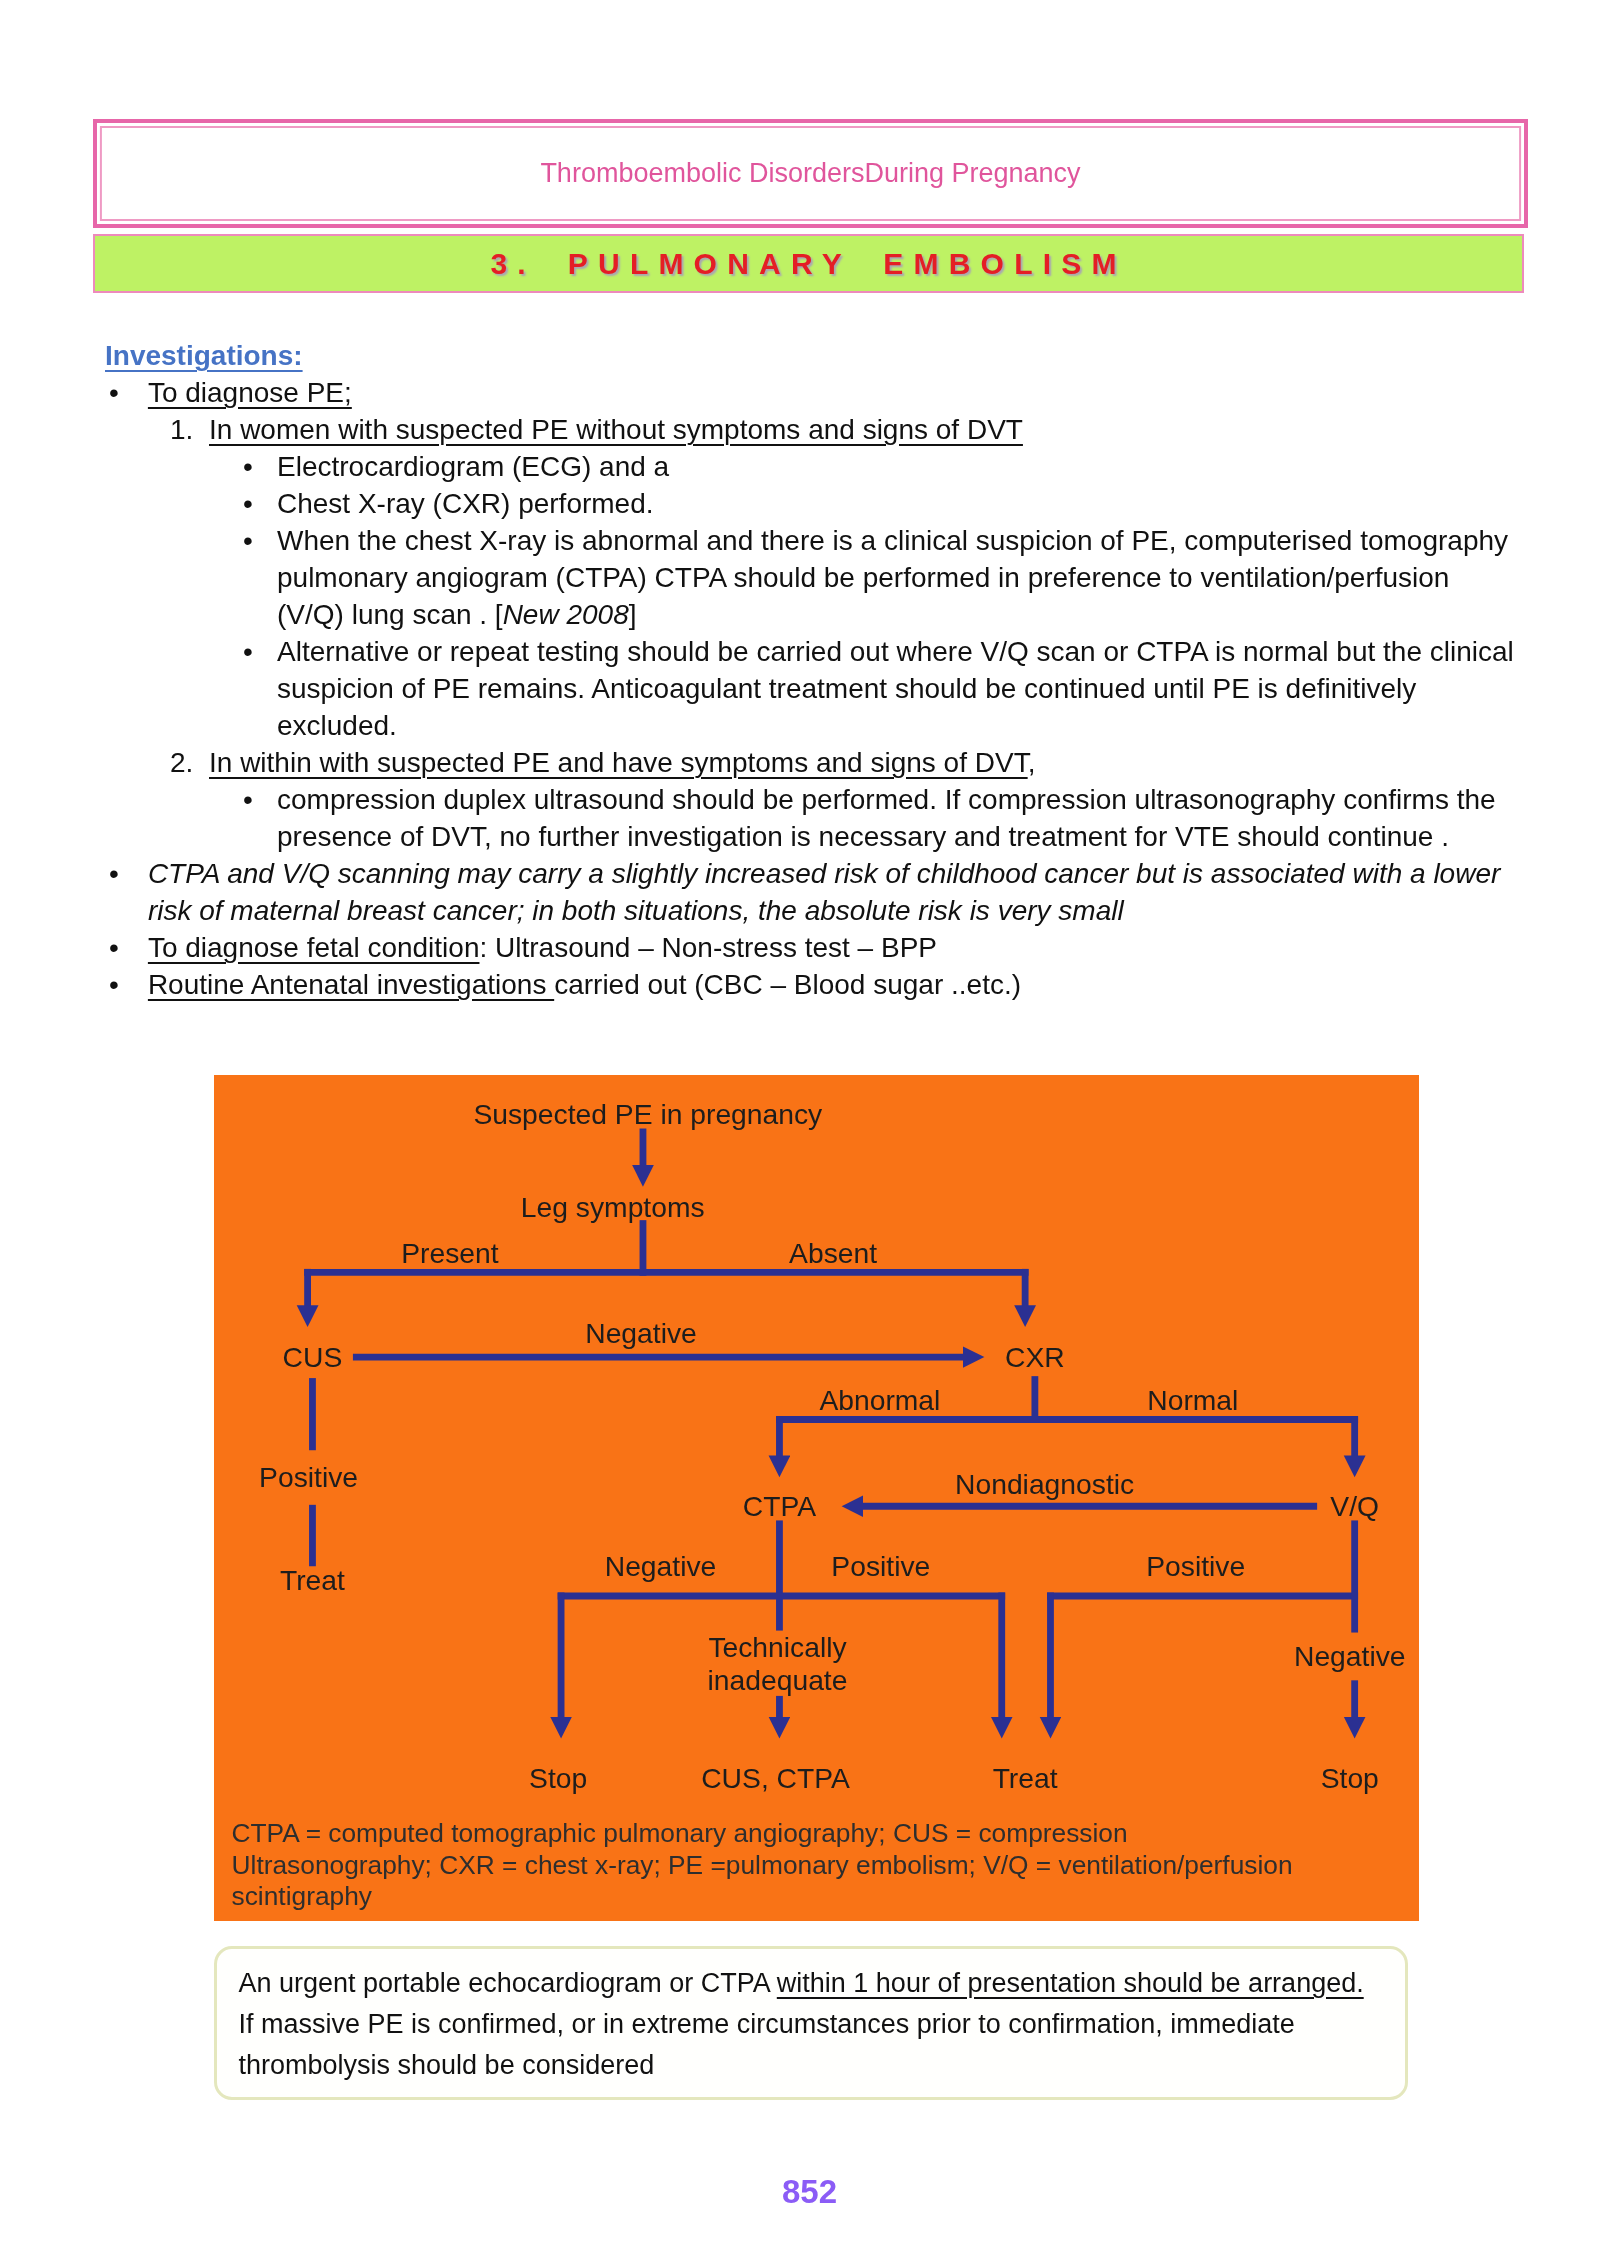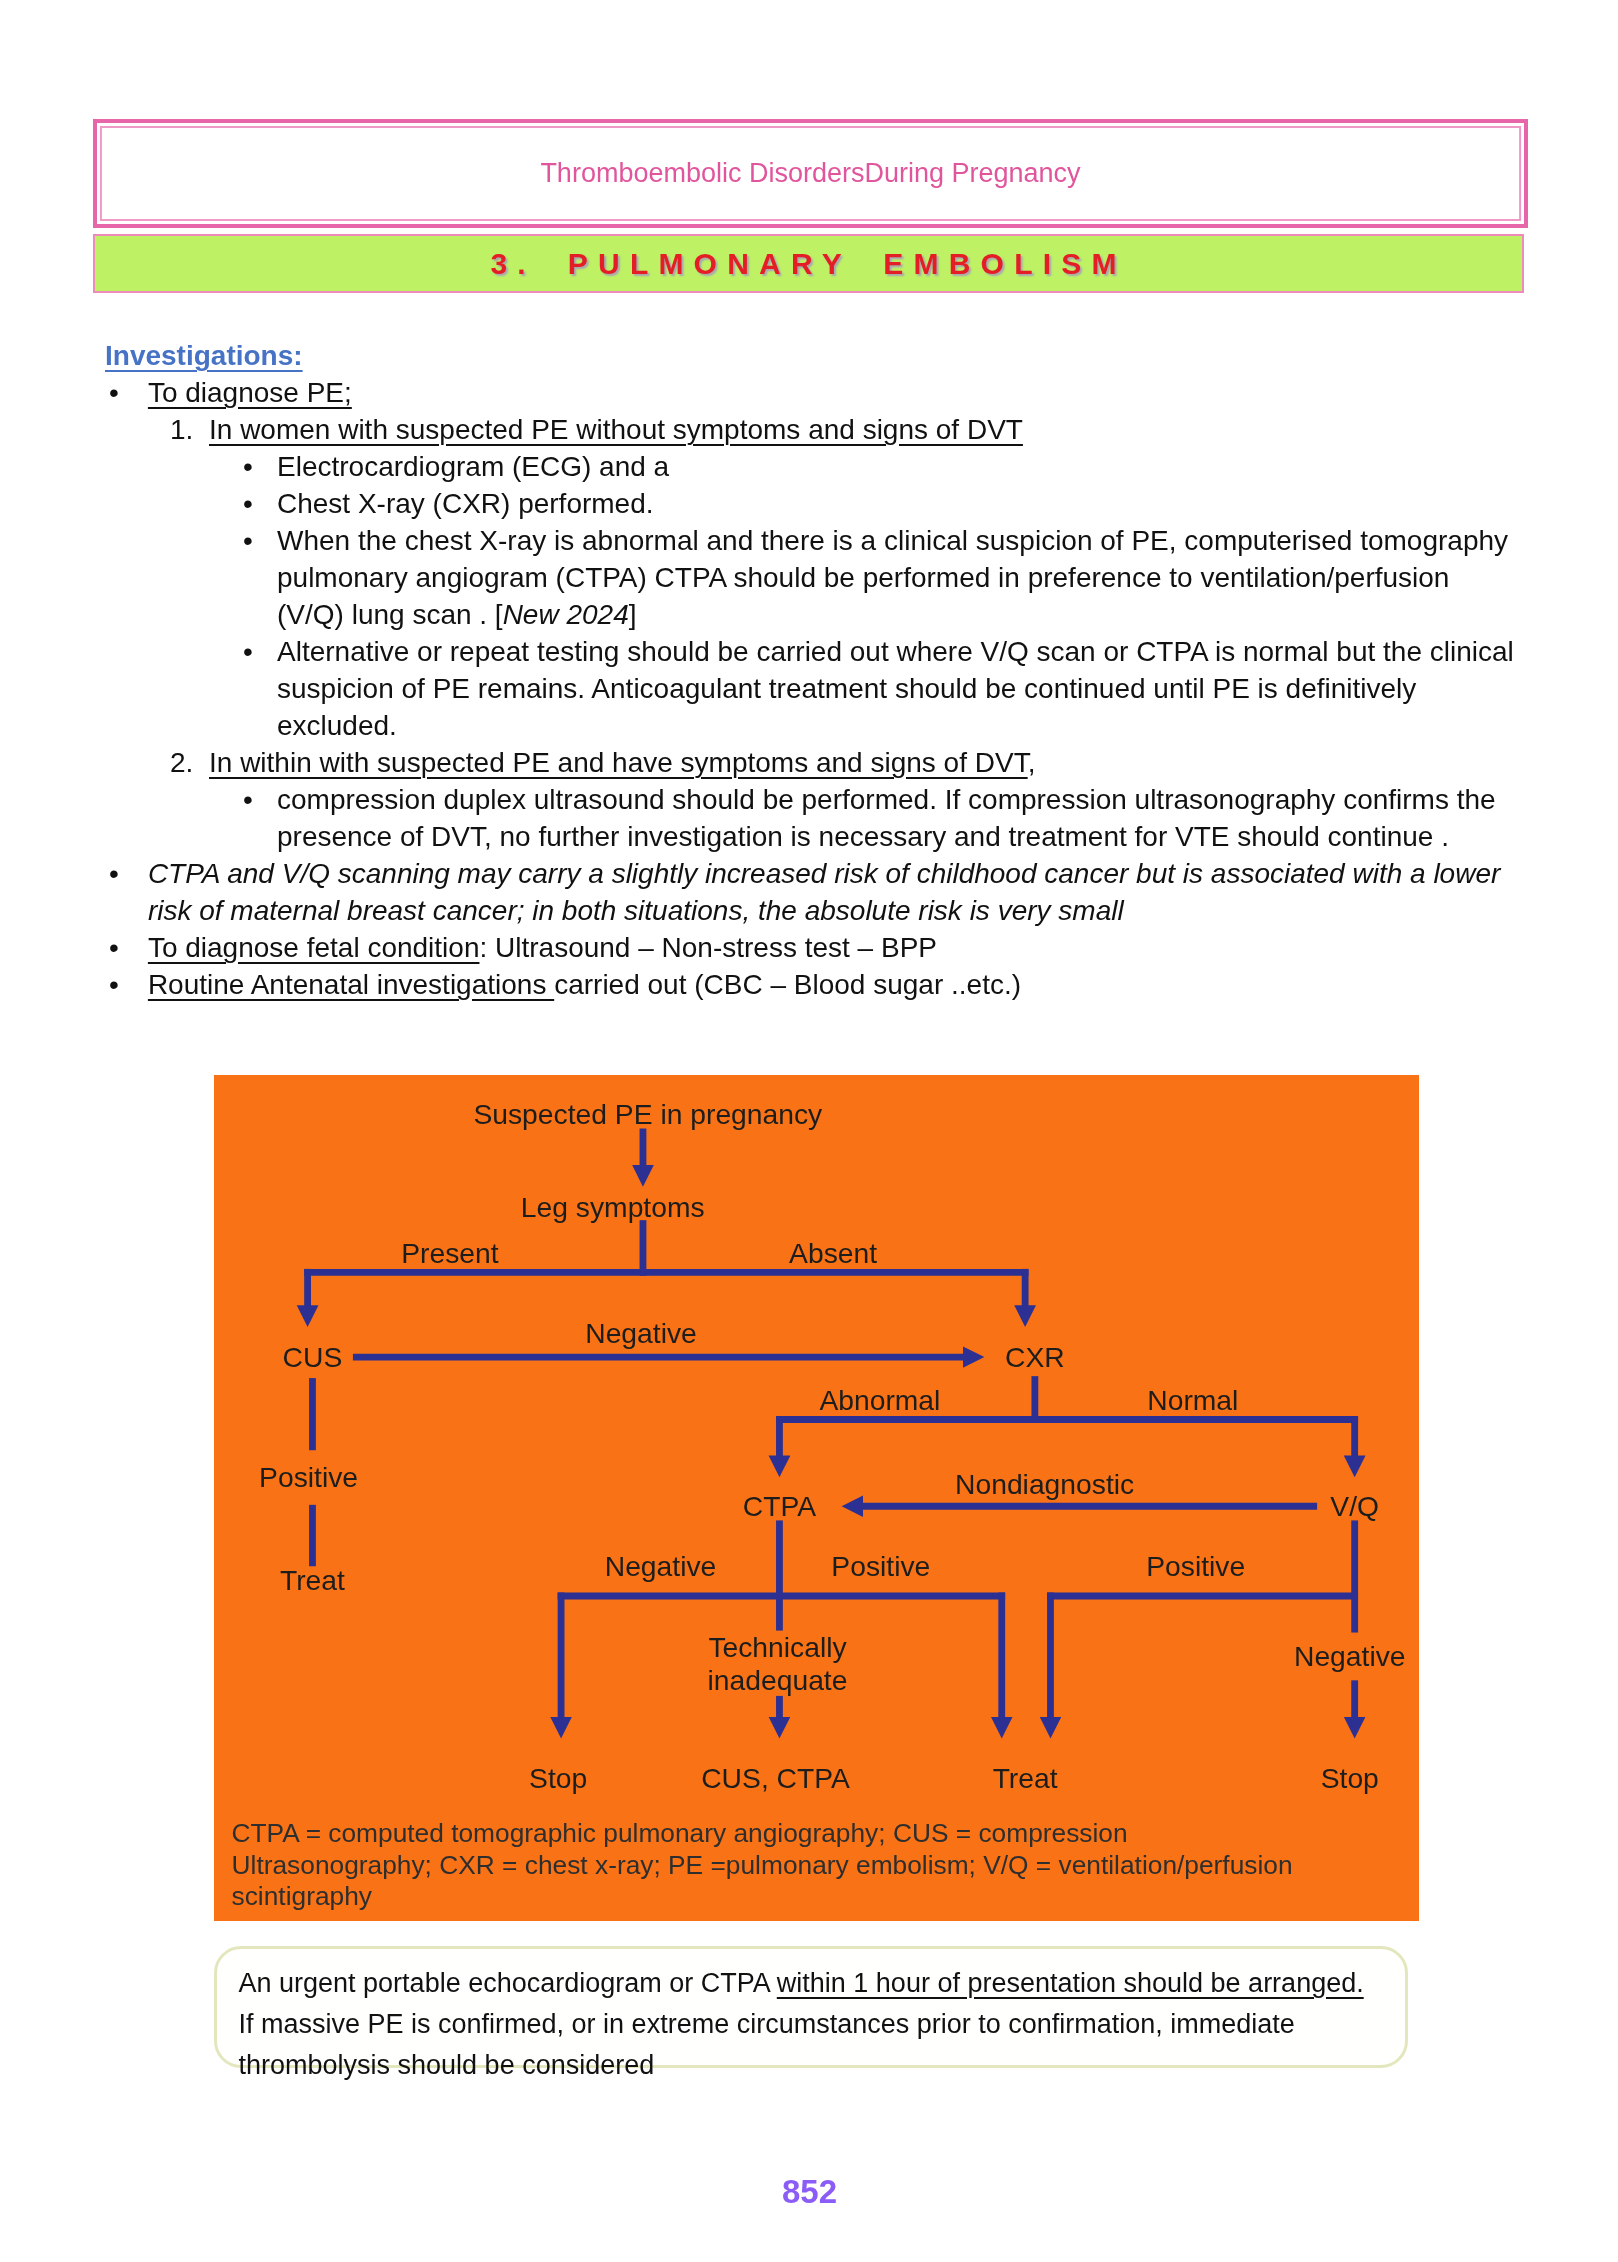--- a/index.html
+++ b/index.html
@@ -37,22 +37,22 @@
   .it{font-style:italic;}
 
   
   .flowchart{position:absolute;left:214px;top:1075px;width:1205px;height:846px;background:#f97316;}
   .flowchart svg{display:block;width:100%;height:100%;}
   .flowchart text{font-family:"Liberation Sans",sans-serif;fill:#1d1d1d;font-size:29px;}
   .flowchart text.cap{font-size:27px;fill:#2e2e2e;}
   .fline{stroke:#2b3092;stroke-width:7;fill:none;stroke-linecap:square;}
 
   
-  .callout{position:absolute;left:214px;top:1946px;width:1194px;height:122px;
-    background:#fffffd;border:3.9px solid #e4e7bd;border-radius:27px;
+  .callout{position:absolute;left:214px;top:1946px;width:1194px;height:154px;
+    background:#fffffd;border:3.9px solid #e4e7bd;border-radius:18px;
     padding:13.7px 21.5px;box-sizing:border-box;font-size:27px;line-height:41px;color:#111;}
 
   
   .page-number{position:absolute;left:0;top:2173px;width:1619px;text-align:center;
     font-size:33px;font-weight:700;color:#8b5cf6;}
 </style>
 </head>
 <body>
 
 <div class="page">
@@ -85,21 +85,21 @@
       <span class="txt">Electrocardiogram (ECG) and a</span>
     </div>
 
     <div class="row l3">
       <span class="m m3">•</span>
       <span class="txt">Chest X-ray (CXR) performed.</span>
     </div>
 
     <div class="row l3">
       <span class="m m3">•</span>
-      <span class="txt"><span>When the chest X-ray is abnormal and there is a clinical suspicion of PE, computerised tomography pulmonary angiogram (CTPA) CTPA should be performed in preference to ventilation/perfusion (V/Q) lung scan . [</span><span class="it">New 2024</span><span>]</span></span>
+      <span class="txt"><span>When the chest X-ray is abnormal and there is a clinical suspicion of PE, computerised tomography pulmonary angiogram (CTPA) CTPA should be performed in preference to ventilation/perfusion (V/Q) lung scan . [</span><span class="it">New 2008</span><span>]</span></span>
     </div>
 
     <div class="row l3">
       <span class="m m3">•</span>
       <span class="txt">Alternative or repeat testing should be carried out where V/Q scan or CTPA is normal but the clinical suspicion of PE remains. Anticoagulant treatment should be continued until PE is definitively excluded.</span>
     </div>
 
     <div class="row l2">
       <span class="m m2">2.</span>
       <span class="txt"><span class="u">In within with suspected PE and have symptoms and signs of DVT</span><span>,</span></span>

